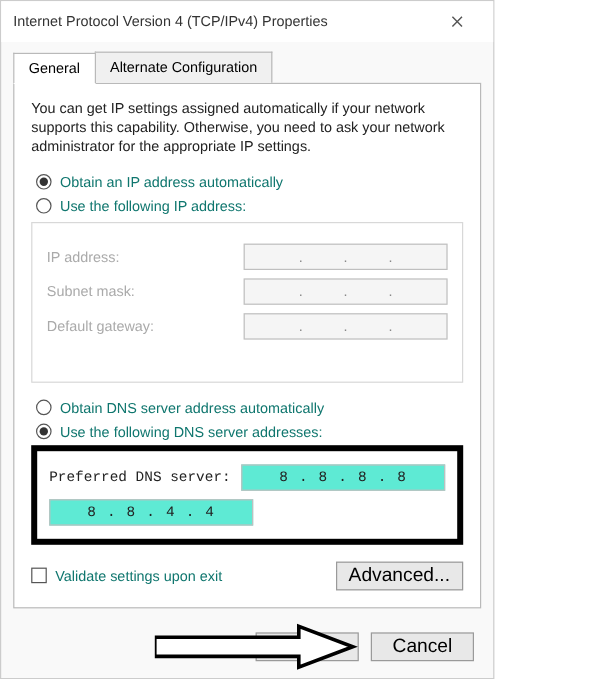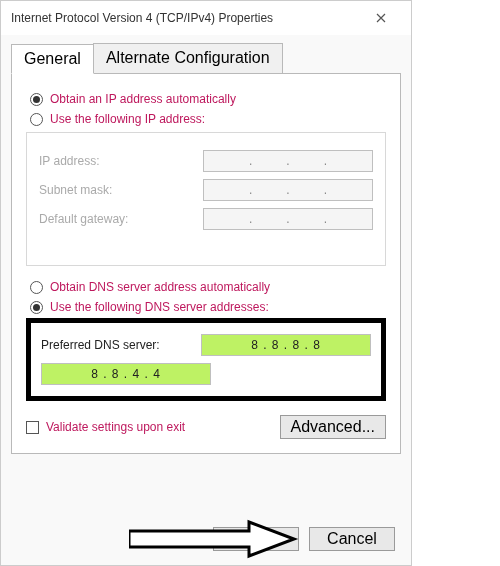--- a/index.html
+++ b/index.html
@@ -35,41 +35,41 @@
     }
     .close-btn svg { width: 10px; height: 10px; }
     .body-area { padding: 8px 10px 10px 10px; }
     .tabs-wrap { position: relative; }
     .tabstrip { display: flex; position: relative; z-index: 2; }
     .tab {
       padding: 5px 12px;
       border: 1px solid #b9b9b9;
       border-bottom: none;
       background: #f0f0f0;
-      font-size: 16px;
+      font-size: 12px;
       margin-right: -1px;
       cursor: pointer;
     }
     .tab.active {
       background: #fff;
       border-bottom: 1px solid #fff;
       position: relative;
       top: 1px;
     }
     .tabpanel {
       border: 1px solid #b9b9b9;
       background: #fff;
       padding: 12px 14px 14px 14px;
       margin-top: 0;
     }
     .desc { color: #222; line-height: 1.35; margin-bottom: 14px; }
     .radio-row {
       display: flex; align-items: center;
       margin: 6px 0 6px 4px;
-      color: #be185d;
+      color: #0f766e;
     }
     .radio {
       width: 13px; height: 13px;
       border: 1px solid #555; border-radius: 50%;
       margin-right: 7px;
       display: inline-flex; align-items: center; justify-content: center;
       background: #fff;
       flex-shrink: 0;
     }
     .radio.checked::after {
@@ -83,33 +83,34 @@
     }
     .field-row {
       display: flex; align-items: center; justify-content: space-between;
       margin: 7px 0;
     }
     .field-label { color: #222; }
     .field-label.disabled { color: #aaa; }
     .ip-input {
       width: 170px; height: 22px;
       border: 1px solid #bfbfbf;
-      background: #bef264;
+      background: #5eead4;
       display: flex; align-items: center; justify-content: center;
       font-family: inherit; font-size: 12px;
       color: #888;
     }
     .ip-input.disabled { background: #f5f5f5; }
     .ip-input .octet { width: 30px; text-align: center; }
     .ip-input .dot { padding: 0 2px; }
     .ip-input.filled { color: #222; letter-spacing: 1px; }
     .highlight-dns {
       border: 5px solid #000;
       padding: 4px 10px;
       margin-top: -2px;
+      font-family: Liberation Mono, monospace;
     }
     .bottom-row {
       display: flex; align-items: center; justify-content: space-between;
       margin-top: 2px;
       gap: 44px;
     }
     .checkbox {
       width: 13px; height: 13px;
       border: 1px solid #555;
       margin-right: 7px;
@@ -150,20 +151,21 @@
   </div>
 
   <div class="body-area">
     <div class="tabs-wrap">
       <div class="tabstrip">
         <div class="tab active"><span>General</span></div>
         <div class="tab"><span>Alternate Configuration</span></div>
       </div>
 
       <div class="tabpanel">
+        <p class="desc">You can get IP settings assigned automatically if your network supports this capability. Otherwise, you need to ask your network administrator for the appropriate IP settings.</p>
 
         <div class="radio-row">
           <span class="radio checked"></span>
           <span>Obtain an IP address automatically</span>
         </div>
         <div class="radio-row">
           <span class="radio"></span>
           <span>Use the following IP address:</span>
         </div>
 

